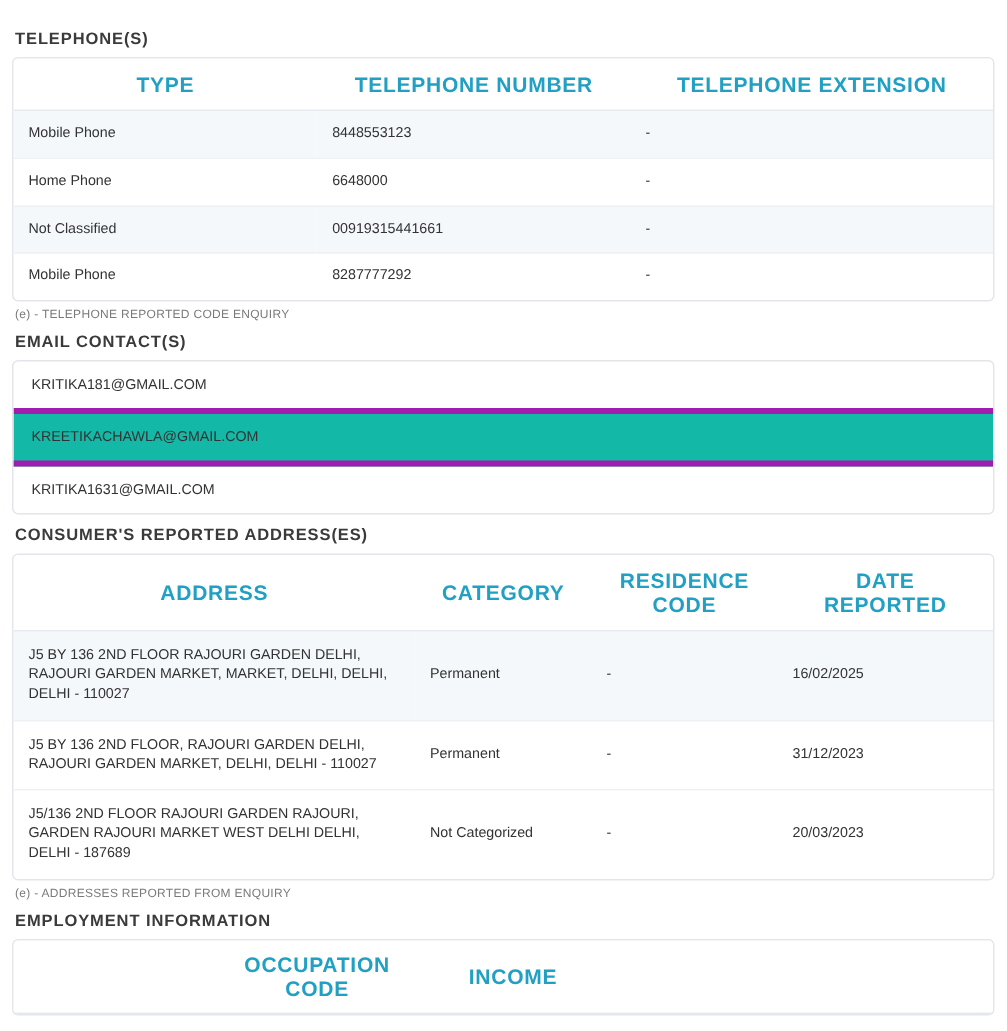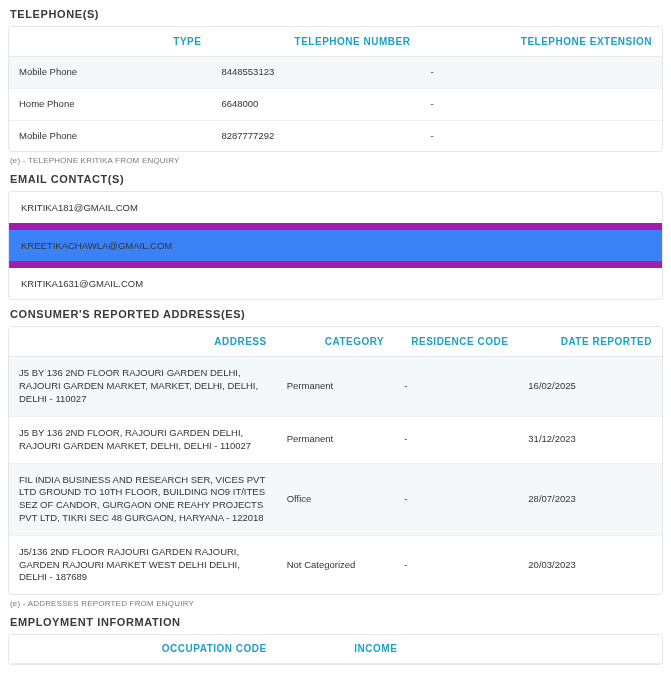--- a/index.html
+++ b/index.html
@@ -19,40 +19,40 @@
     box-sizing: border-box;
     width: 671px;
   }
   .section-title {
     font-size: 11px;
     letter-spacing: 0.6px;
     color: #3a3a3a;
     font-weight: bold;
     margin: 8px 0 6px 2px;
   }
-  .section-title.first { margin-top: 4px; }
+  .section-title.first { margin-top: 16px; }
 
   .card {
     border: 1px solid #e2e6ea;
     border-radius: 4px;
     background: #ffffff;
     overflow: hidden;
   }
 
   table {
     border-collapse: collapse;
     width: 100%;
     font-size: 9.5px;
   }
   thead th {
     color: #21a0c4;
-    font-size: 10px;
+    font-size: 14px;
     font-weight: bold;
     letter-spacing: 0.5px;
-    text-align: right;
+    text-align: center;
     padding: 9px 10px 9px 10px;
     background: #ffffff;
     border-bottom: 1px solid #e6eaee;
     vertical-align: middle;
   }
   tbody td {
     padding: 9px 10px;
     font-size: 9.5px;
     color: #333333;
     border-bottom: 1px solid #eef1f4;
@@ -67,24 +67,24 @@
     color: #7a7a7a;
     margin: 4px 0 0 2px;
     letter-spacing: 0.2px;
   }
 
   .email-list { }
   .email-row {
     padding: 10px 12px;
     font-size: 9.5px;
     color: #333333;
-    border-bottom: 7px solid #a21caf;
+    border-bottom: 4px solid #a21caf;
   }
   .email-row:last-child { border-bottom: none; }
-  .email-row.alt { background: #3b82f6; }
+  .email-row.alt { background: #14b8a6; }
 
   
   .tel-c1 { width: 31%; }
   .tel-c2 { width: 32%; }
   .tel-c3 { width: 37%; }
 
   .addr-c1 { width: 41%; }
   .addr-c2 { width: 18%; }
   .addr-c3 { width: 19%; }
   .addr-c4 { width: 22%; }
@@ -118,29 +118,34 @@
         <tr class="alt">
           <td>Mobile Phone</td>
           <td>8448553123</td>
           <td>-</td>
         </tr>
         <tr>
           <td>Home Phone</td>
           <td>6648000</td>
           <td>-</td>
         </tr>
+        <tr class="alt">
+          <td>Not Classified</td>
+          <td>00919315441661</td>
+          <td>-</td>
+        </tr>
         <tr>
           <td>Mobile Phone</td>
           <td>8287777292</td>
           <td>-</td>
         </tr>
       </tbody>
     </table>
   </div>
-  <div class="note">(e) - TELEPHONE KRITIKA FROM ENQUIRY</div>
+  <div class="note">(e) - TELEPHONE REPORTED CODE ENQUIRY</div>
 
   <div class="section-title">EMAIL CONTACT(S)</div>
   <div class="card email-list">
     <div class="email-row">KRITIKA181@GMAIL.COM</div>
     <div class="email-row alt">KREETIKACHAWLA@GMAIL.COM</div>
     <div class="email-row">KRITIKA1631@GMAIL.COM</div>
   </div>
 
   <div class="section-title">CONSUMER'S REPORTED ADDRESS(ES)</div>
   <div class="card">
@@ -159,26 +164,20 @@
           <td>Permanent</td>
           <td>-</td>
           <td>16/02/2025</td>
         </tr>
         <tr>
           <td>J5 BY 136 2ND FLOOR, RAJOURI GARDEN DELHI, RAJOURI GARDEN MARKET, DELHI, DELHI - 110027</td>
           <td>Permanent</td>
           <td>-</td>
           <td>31/12/2023</td>
         </tr>
-        <tr class="alt">
-          <td>FIL INDIA BUSINESS AND RESEARCH SER, VICES PVT LTD GROUND TO 10TH FLOOR, BUILDING NO9 IT/ITES SEZ OF CANDOR, GURGAON ONE REAHY PROJECTS PVT LTD, TIKRI SEC 48 GURGAON, HARYANA - 122018</td>
-          <td>Office</td>
-          <td>-</td>
-          <td>28/07/2023</td>
-        </tr>
         <tr>
           <td>J5/136 2ND FLOOR RAJOURI GARDEN RAJOURI, GARDEN RAJOURI MARKET WEST DELHI DELHI, DELHI - 187689</td>
           <td>Not Categorized</td>
           <td>-</td>
           <td>20/03/2023</td>
         </tr>
       </tbody>
     </table>
   </div>
   <div class="note">(e) - ADDRESSES REPORTED FROM ENQUIRY</div>

